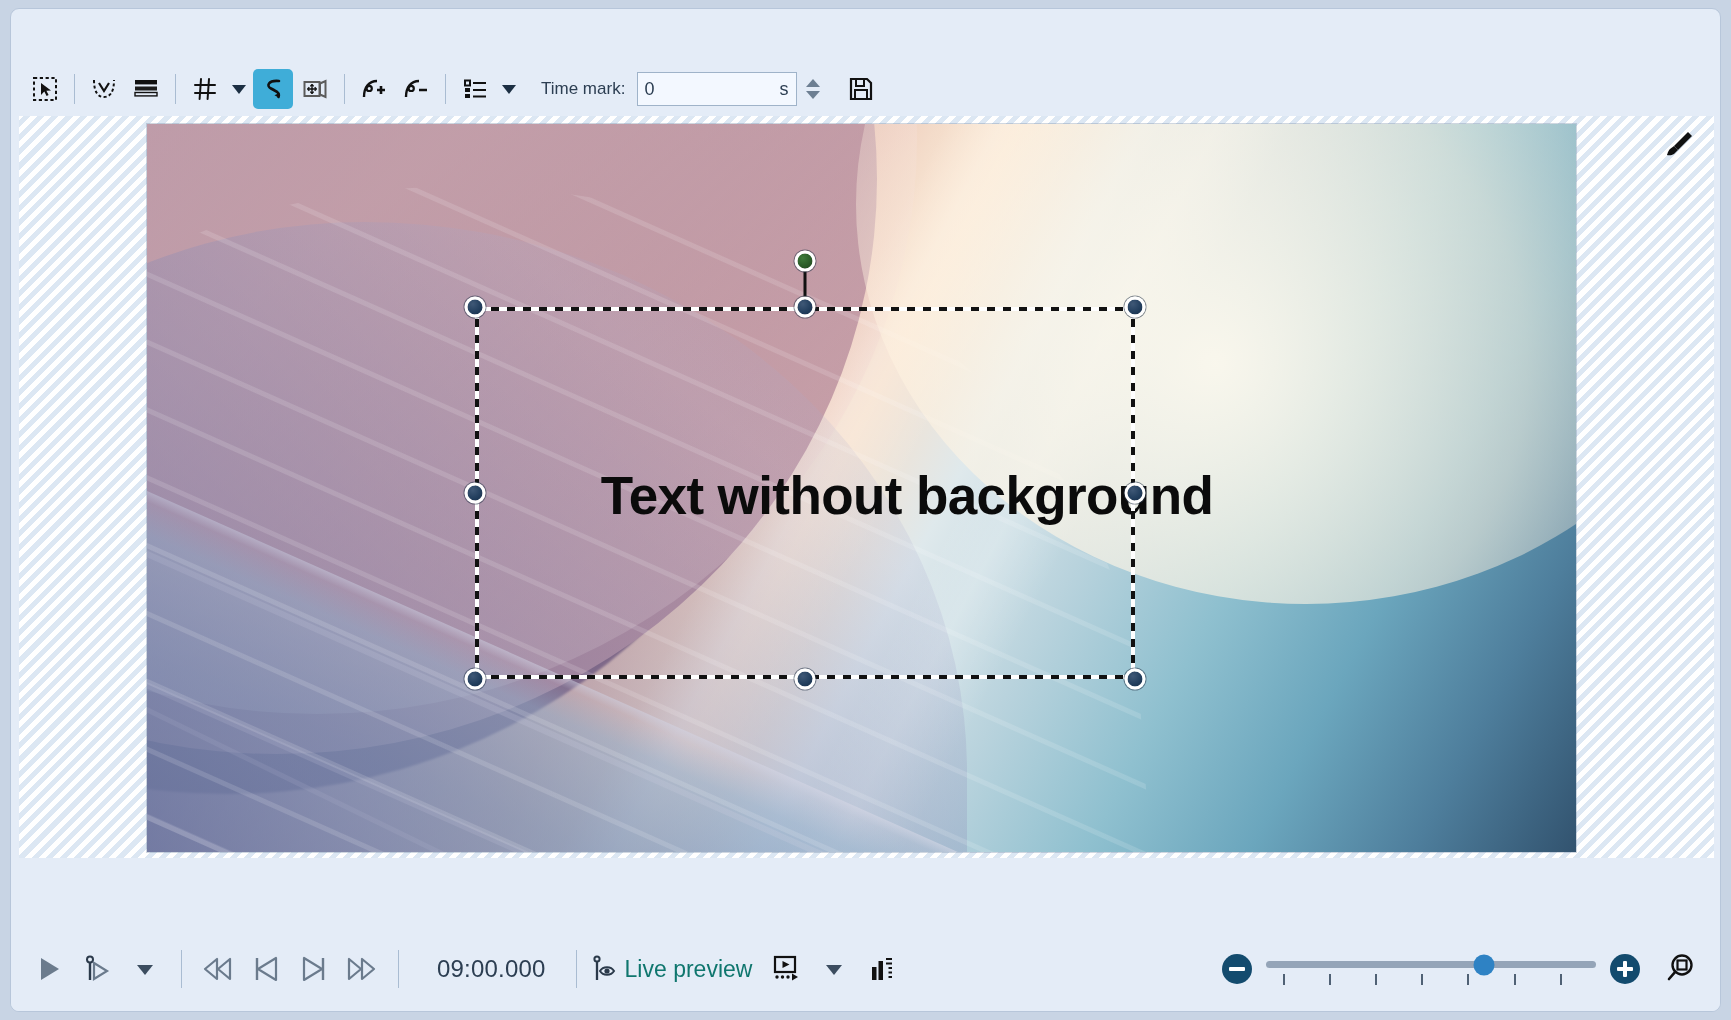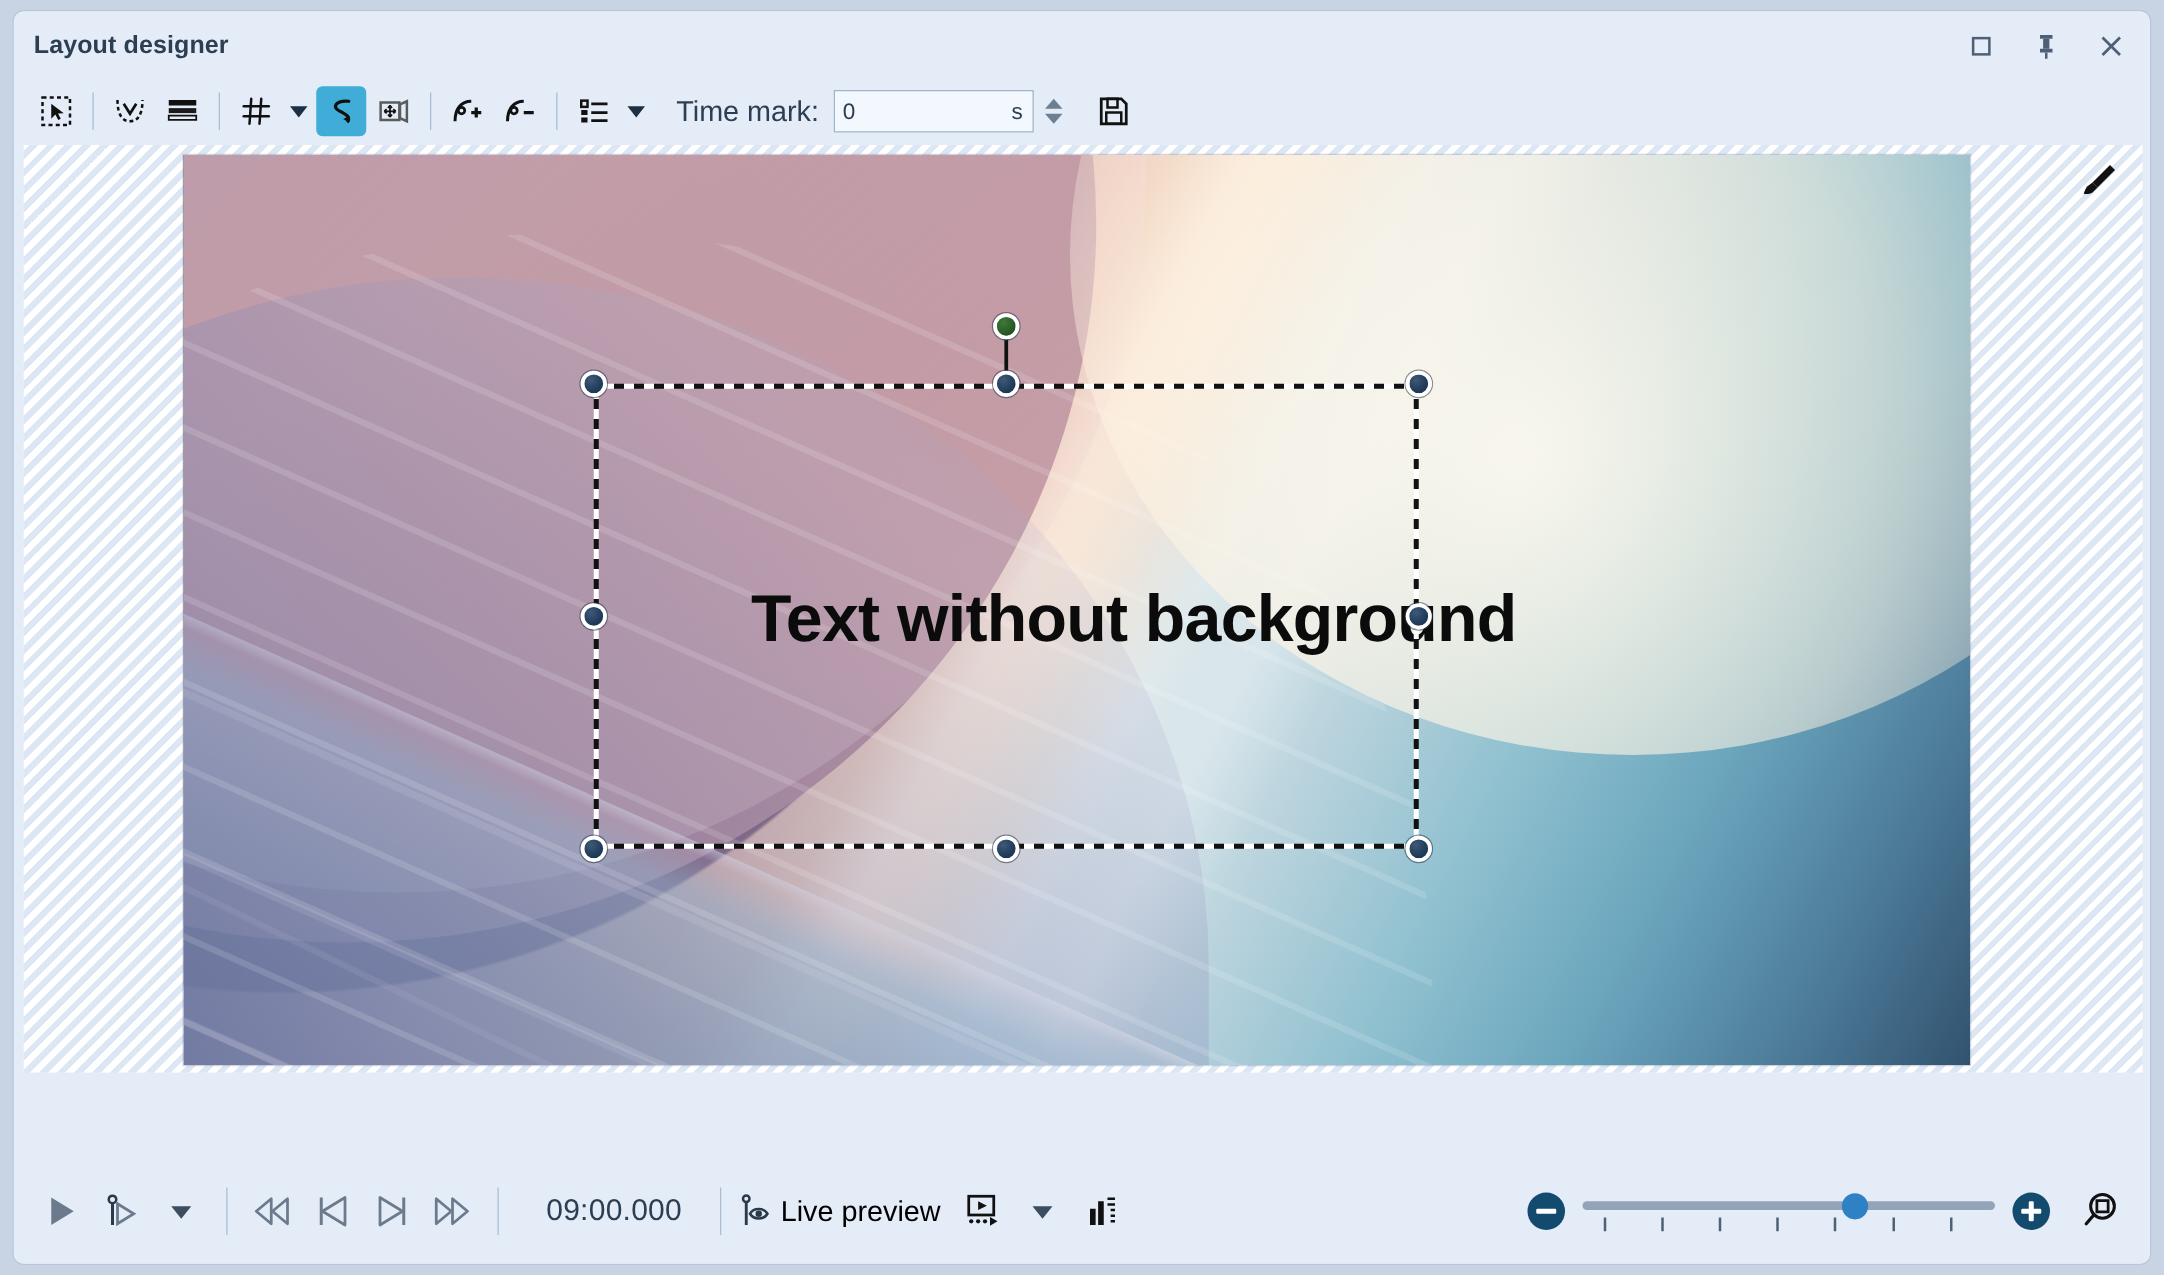--- a/index.html
+++ b/index.html
@@ -86,21 +86,21 @@
     margin: 0 7px;
   }
   .tcaret {
     width: 24px; height: 40px;
     display: flex; align-items: center; justify-content: center;
     border: none; background: transparent;
     cursor: pointer; padding: 0;
     border-radius: 4px;
   }
   .tm-label {
-    font-size: 23px;
+    font-size: 17px;
     color: #2c3e52;
     margin-left: 18px;
     margin-right: 10px;
     white-space: nowrap;
   }
   .spinwrap {
     position: relative;
     width: 160px; height: 34px;
     border: 1px solid #9fb3c9;
     background: #f3f8ff;
@@ -371,21 +371,21 @@
   .bsep { width: 1px; height: 38px; background: #a9bcd2; margin: 0 12px; }
   .timecode {
     font-size: 24px;
     color: #2c3e52;
     margin: 0 18px 0 26px;
     letter-spacing: .2px;
     white-space: nowrap;
   }
   .lp-label {
     font-size: 23px;
-    color: #000000;
+    color: #0f766e;
     margin: 0 10px 0 6px;
     white-space: nowrap;
   }
   .zoomwrap {
     margin-left: auto;
     display: flex;
     align-items: center;
     gap: 14px;
     padding-right: 4px;
   }
@@ -445,43 +445,20 @@
     border-radius: 5px; padding: 0;
     margin-left: 4px;
   }
 </style>
 </head>
 <body>
 
 <div id="app">
   <div class="window">
 
-    <div class="titlebar">
-      <div class="title-text">Layout designer</div>
-      <div class="winbtns">
-        <button class="winbtn">
-          <svg width="20" height="20" viewBox="0 0 20 20">
-            <rect x="3.5" y="3.5" width="13" height="13" fill="none" stroke="#4d6077" stroke-width="2"></rect>
-          </svg>
-        </button>
-        <button class="winbtn">
-          <svg width="20" height="22" viewBox="0 0 20 22">
-            <rect x="5" y="2" width="10" height="3" fill="#4d6077"></rect>
-            <rect x="7.5" y="5" width="5" height="8" fill="#4d6077"></rect>
-            <rect x="5" y="13" width="10" height="3" fill="#4d6077"></rect>
-            <rect x="9" y="16" width="2" height="5" fill="#4d6077"></rect>
-          </svg>
-        </button>
-        <button class="winbtn">
-          <svg width="22" height="22" viewBox="0 0 22 22">
-            <path d="M4 4 L18 18 M18 4 L4 18" stroke="#4d6077" stroke-width="2.2" fill="none"></path>
-          </svg>
-        </button>
-      </div>
-    </div>
 
     <div class="toolbar">
 
       <button class="tbtn">
         <svg width="28" height="28" viewBox="0 0 28 28">
           <rect x="3" y="3" width="22" height="22" fill="none" stroke="#111" stroke-width="2" stroke-dasharray="3.2 2.6"></rect>
           <path d="M10 8 L10 20 L13.3 16.6 L15.6 21 L17.6 20 L15.4 15.8 L20 15.6 Z" fill="#111"></path>
         </svg>
       </button>
 

